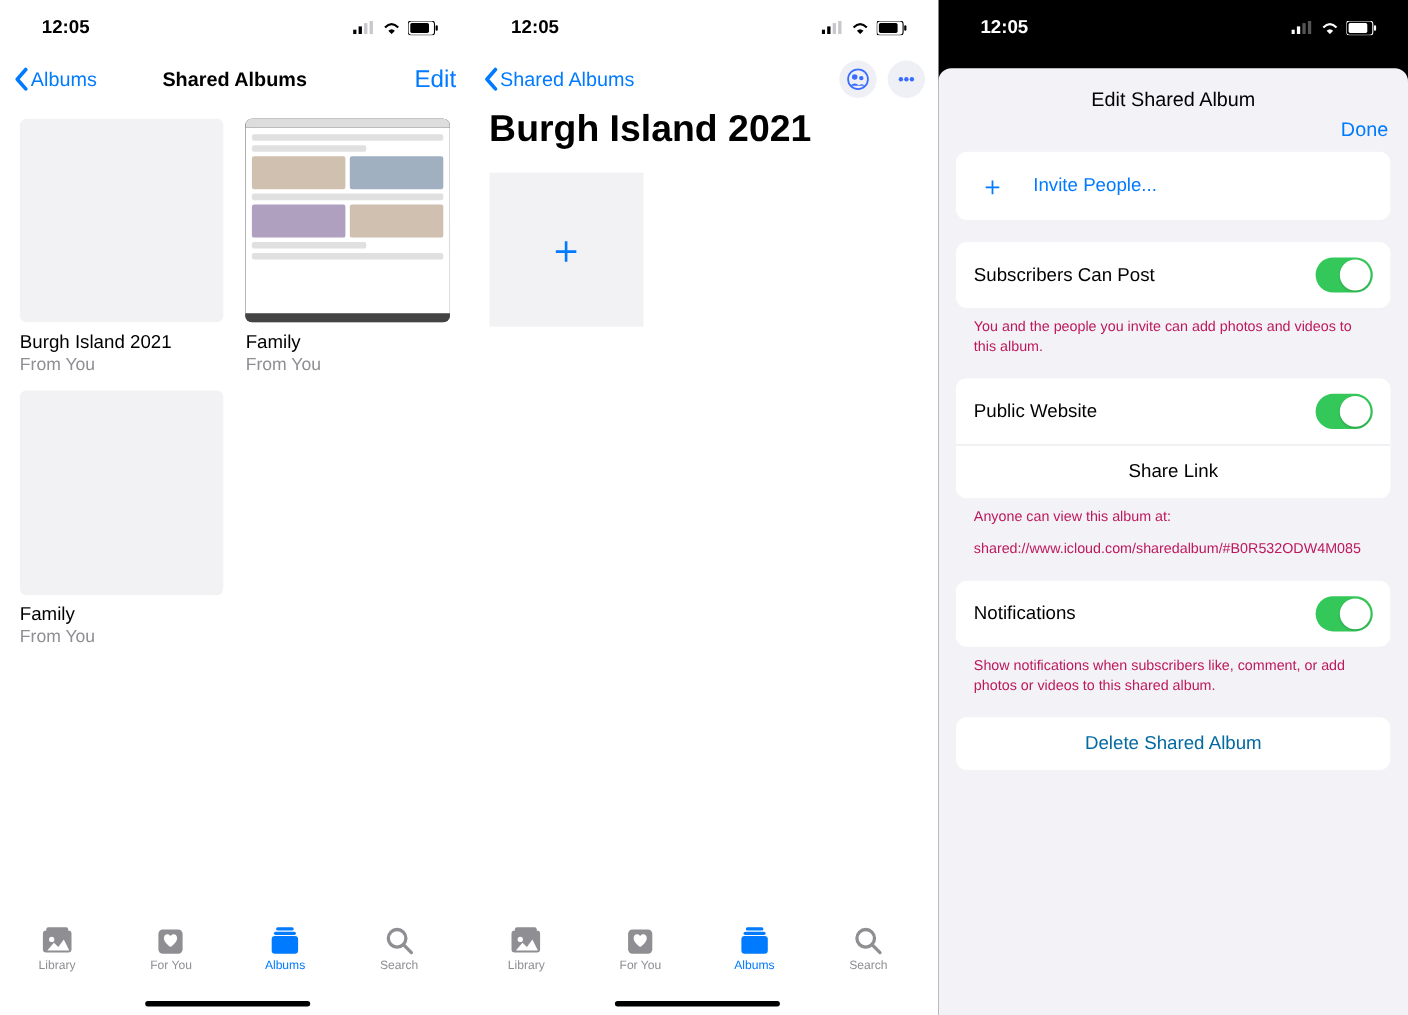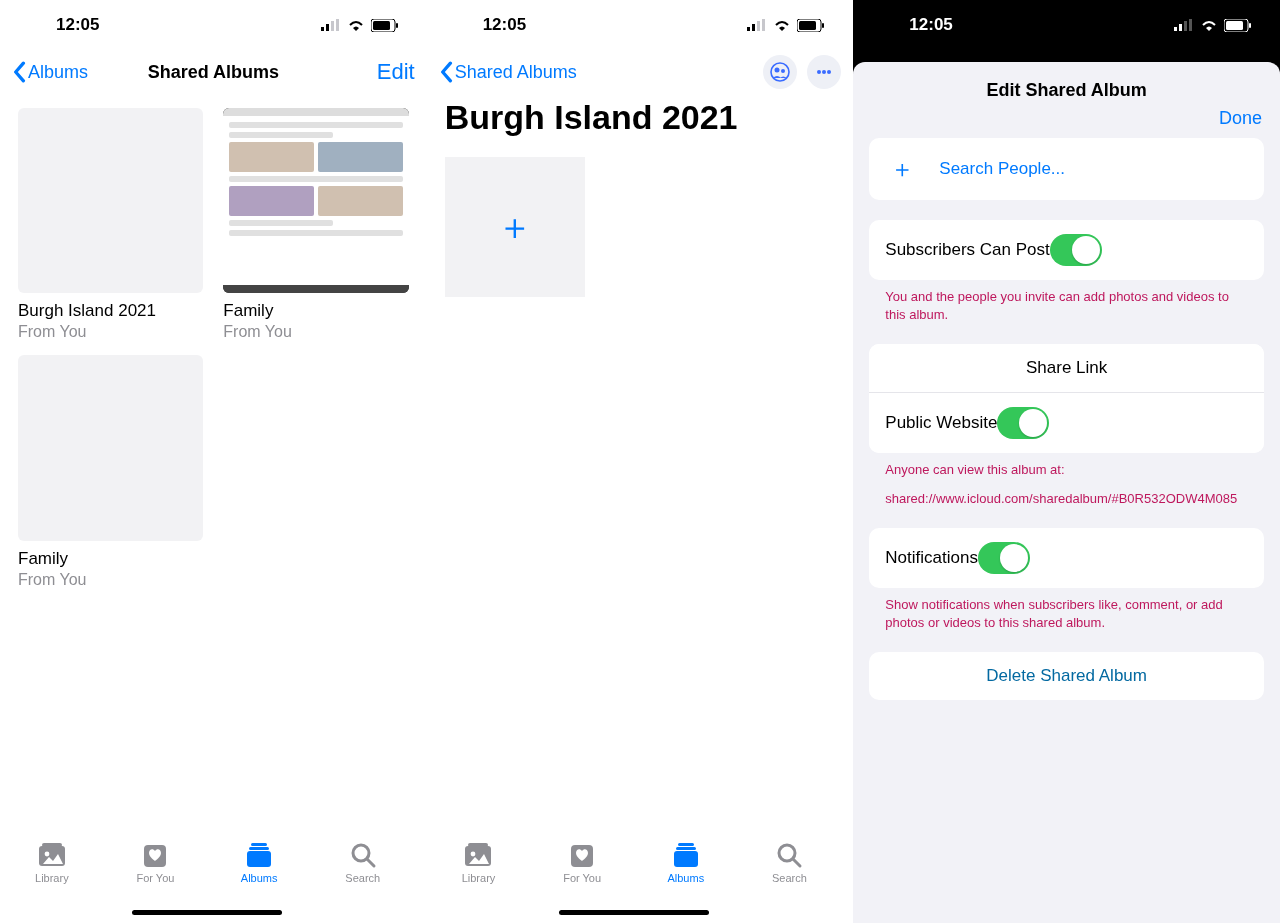--- a/index.html
+++ b/index.html
@@ -19,21 +19,21 @@
     overflow: hidden;
   }
   .phone.dark-top .status-bar { background: #000; color: #fff; }
 
   
   .status-bar {
     height: 50px;
     display: flex;
     align-items: center;
     justify-content: space-between;
-    padding: 0 28px 0 56px;
+    padding: 0 28px 0 38px;
     font-weight: 600;
     font-size: 17px;
     color: #000;
   }
   .status-right { display: flex; align-items: center; gap: 6px; }
   .sig svg, .wifi svg, .bat svg { display: block; }
 
   
   .nav {
     display: flex;
@@ -144,35 +144,35 @@
     position: absolute;
     top: 62px; left: 0; right: 0; bottom: 0;
     background: #f2f2f7;
     border-radius: 12px 12px 0 0;
     overflow: hidden;
   }
   .sheet-nav {
     display: flex; align-items: center; justify-content: center;
     height: 56px; position: relative;
   }
-  .sheet-title { font-size: 18px; font-weight: 700; }
+  .sheet-title { font-size: 18px; font-weight: 400; }
   .sheet-done {
     position: absolute; right: 18px; top: 50%; transform: translateY(-50%);
     color: #007aff; font-size: 18px; cursor: pointer; margin-top: 28px;
   }
 
   .section { margin: 20px 16px 0; }
   .cell {
     background: #fff;
     border-radius: 10px;
     padding: 14px 16px;
     font-size: 17px;
     display: flex;
     align-items: center;
-    justify-content: flex-start;
+    justify-content: space-between;
   }
   .cell + .cell { border-top: 1px solid #e5e5ea; border-radius: 0 0 10px 10px; }
   .cell.single { border-radius: 10px; }
   .cell.invite { color: #007aff; justify-content: flex-start; gap: 20px; }
   .cell .plus-circ {
     width: 34px; height: 34px;
     display: flex; align-items: center; justify-content: center;
     font-size: 24px; color: #007aff;
   }
   .cell.center { justify-content: center; color: #000; }
@@ -455,41 +455,41 @@
 
   <div class="sheet">
     <div class="sheet-nav">
       <span class="sheet-title">Edit Shared Album</span>
       <span class="sheet-done">Done</span>
     </div>
 
     <div class="section">
       <div class="cell invite single">
         <span class="plus-circ">＋</span>
-        <span>Search People...</span>
+        <span>Invite People...</span>
       </div>
     </div>
 
     <div class="section">
       <div class="cell single">
         <span>Subscribers Can Post</span>
         <div class="toggle"></div>
       </div>
       <div class="footer">You and the people you invite can add photos and videos to this album.</div>
     </div>
 
     <div class="section">
       <div class="group">
-        <div class="cell center">
-          <span>Share Link</span>
-        </div>
         <div class="cell">
           <span>Public Website</span>
           <div class="toggle"></div>
         </div>
+        <div class="cell center">
+          <span>Share Link</span>
+        </div>
       </div>
       <div class="footer">
         <div>Anyone can view this album at:</div>
         <div style="margin-top:10px">shared://www.icloud.com/sharedalbum/#B0R532ODW4M085</div>
       </div>
     </div>
 
     <div class="section">
       <div class="cell single">
         <span>Notifications</span>

